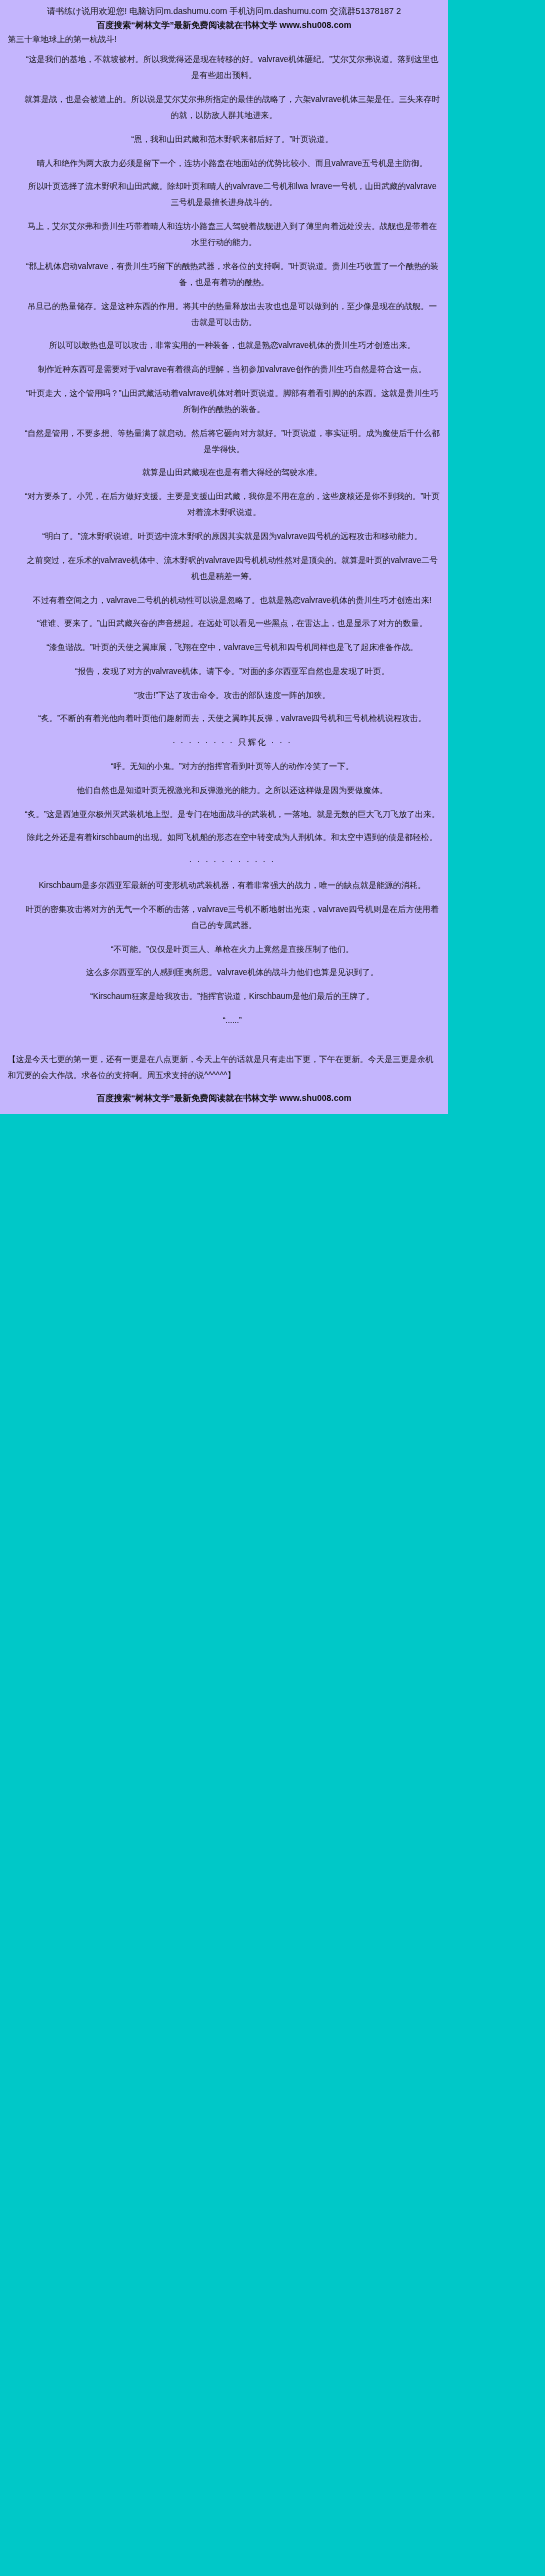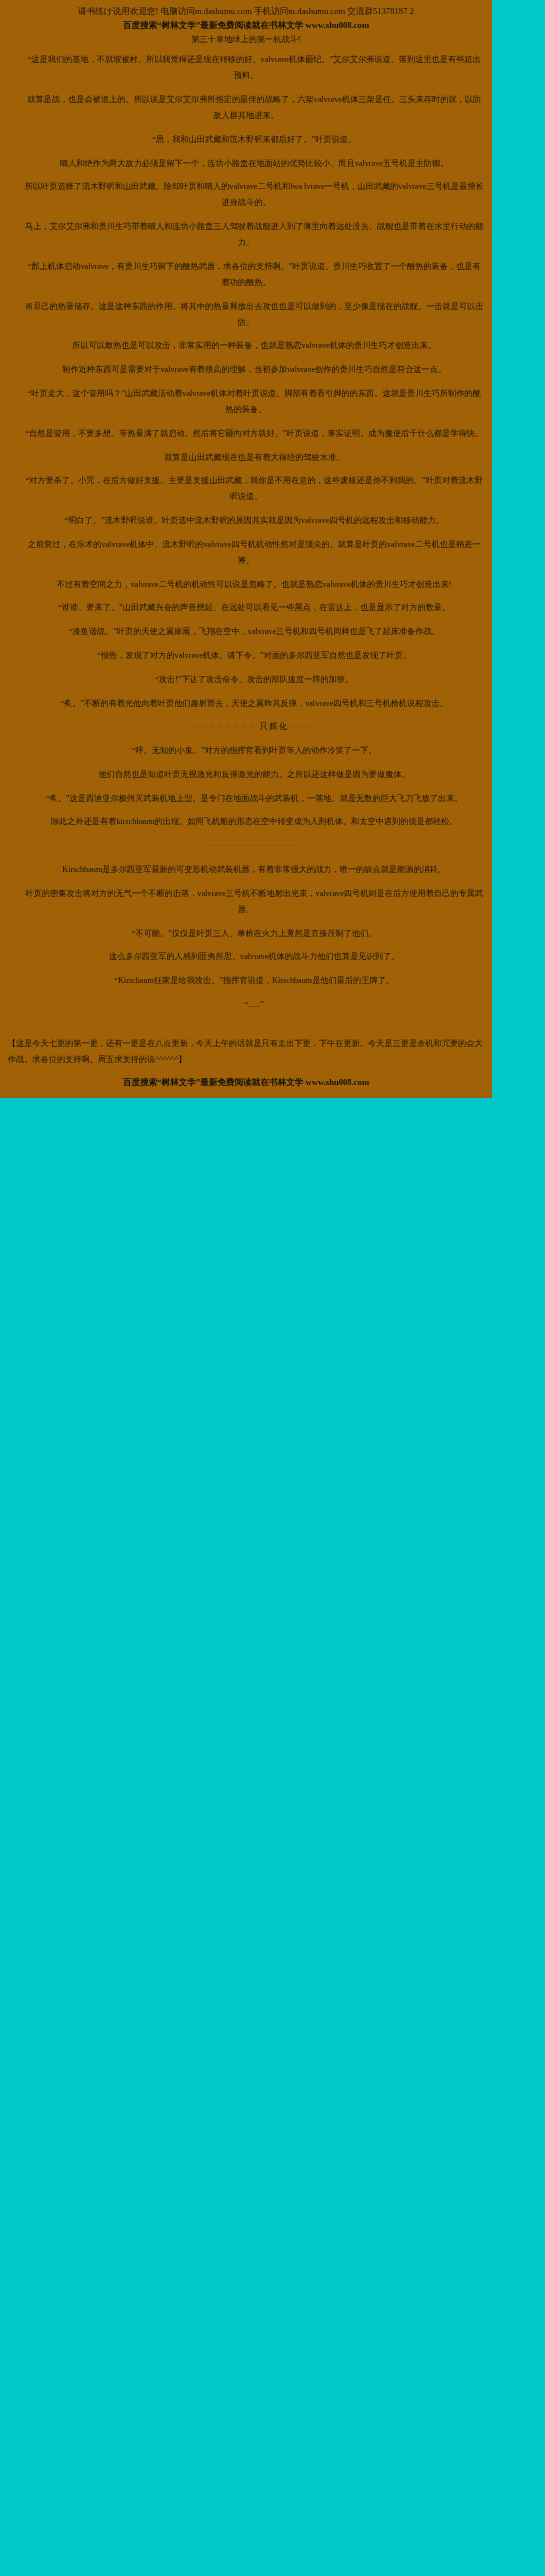--- a/index.html
+++ b/index.html
@@ -6,44 +6,43 @@
     margin: 0;
     padding: 0;
     background: #00c8c8;
   }
   body {
     width: 546px;
     font-family: "Liberation Sans", sans-serif;
     color: #111;
   }
   .page {
-    width: 492px;
+    width: 448px;
     box-sizing: border-box;
     padding: 4.7px 7.8px 7.8px 7.8px;
-    background: #a16207;
-    font-family: Liberation Serif, serif;
+    background: #c4b5fd;
   }
   .topbar {
     font-size: 8.6px;
     color: #111;
     text-align: center;
     line-height: 1.5;
     margin-bottom: 1.6px;
     white-space: nowrap;
   }
   .chapter-head {
     font-size: 8.6px;
     font-weight: bold;
     text-align: center;
     line-height: 1.6;
     margin-top: 1.6px;
   }
   .chapter-sub {
     font-size: 8.2px;
-    text-align: center;
+    text-align: left;
     line-height: 1.6;
     margin-bottom: 6.2px;
   }
   .body-text p {
     font-size: 8.2px;
     line-height: 1.95;
     margin: 0 0 7.8px 0;
     text-align: center;
     word-break: break-all;
   }

